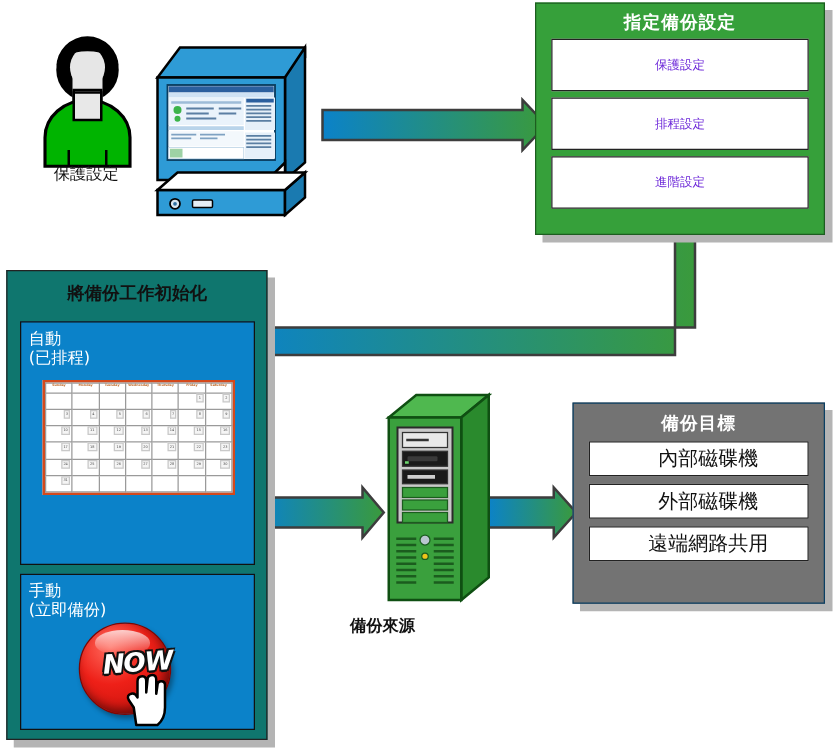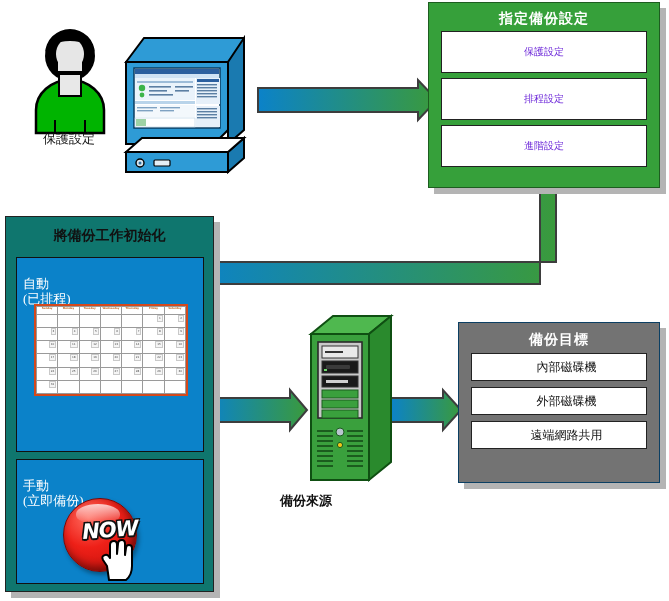--- a/index.html
+++ b/index.html
@@ -36,21 +36,21 @@
     background:#737373;border:1px solid #0b3f63;
     box-shadow:6px 6px 0 0 #b4b4b4;
     box-sizing:border-box;
   }
   #destination-panel .panel-title{
     color:#ffffff;font-size:14px;font-weight:bold;text-align:center;
     line-height:27px;height:27px;margin-top:3px;letter-spacing:1px;
   }
   .dest-item{
     margin:0 12px 6px 12px;height:28px;background:#ffffff;
-    border:1px solid #222222;color:#111111;font-size:12px;
+    border:1px solid #222222;color:#111111;font-size:16px;
     display:flex;align-items:center;justify-content:center;
     box-sizing:border-box;
     padding-left:15px;
   }
 
   
   #initiate-panel{
     left:5px;top:216px;width:209px;height:376px;
     background:#0f766e;border:1px solid #222222;
     box-shadow:6px 6px 0 0 #b4b4b4;
@@ -61,21 +61,21 @@
     line-height:30px;height:30px;margin-top:3px;
   }
   .mode-box{
     position:absolute;left:10px;width:188px;background:#0b82c9;
     border:1px solid #111111;box-sizing:border-box;
   }
   #auto-mode{top:40px;height:195px;}
   #manual-mode{top:242px;height:125px;}
   .mode-label{
     color:#ffffff;font-size:13px;line-height:15px;
-    padding:18px 0 0 6px;white-space:pre-line;font-family:Liberation Serif, serif;
+    padding:6px 0 0 6px;white-space:pre-line;
   }
 
   
   #calendar{
     position:absolute;left:17px;top:46px;width:154px;height:92px;
     background:#ffffff;border:2px solid #d4491c;box-sizing:border-box;
   }
   #calendar table{border-collapse:collapse;width:100%;height:100%;
     table-layout:fixed;}
   #calendar td{border:1px solid #9a9a9a;font-size:2.6px;

